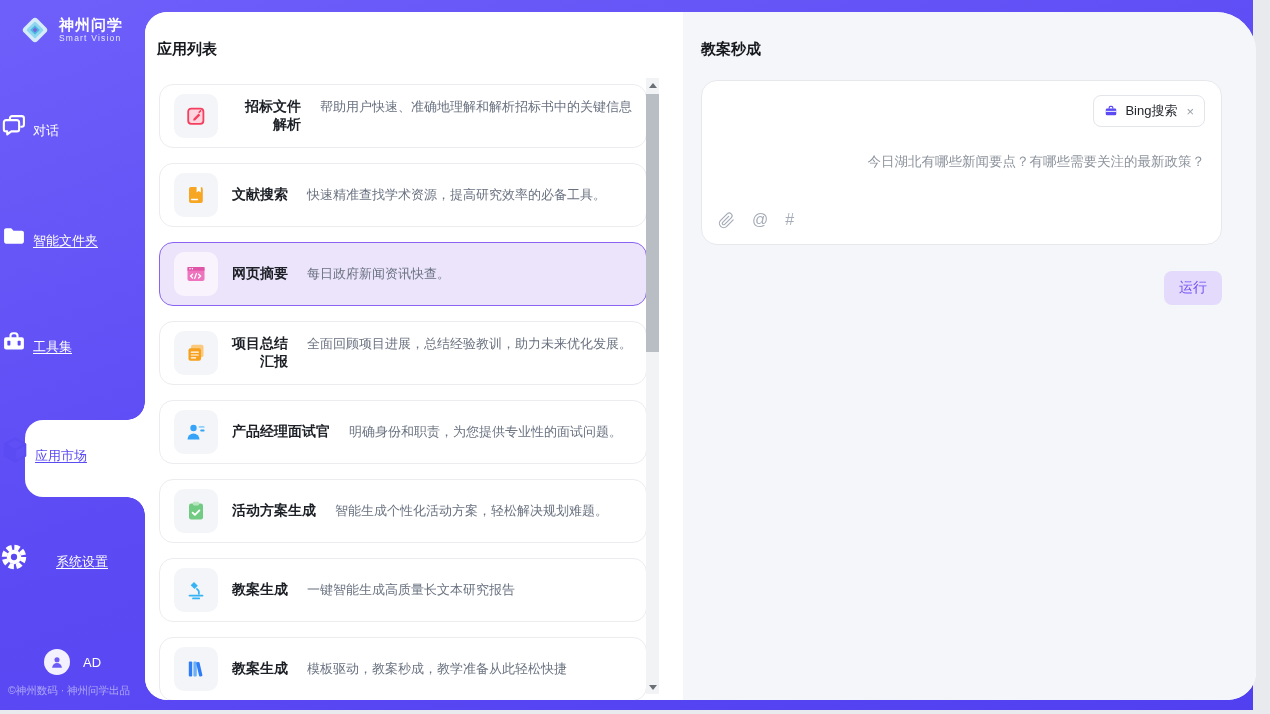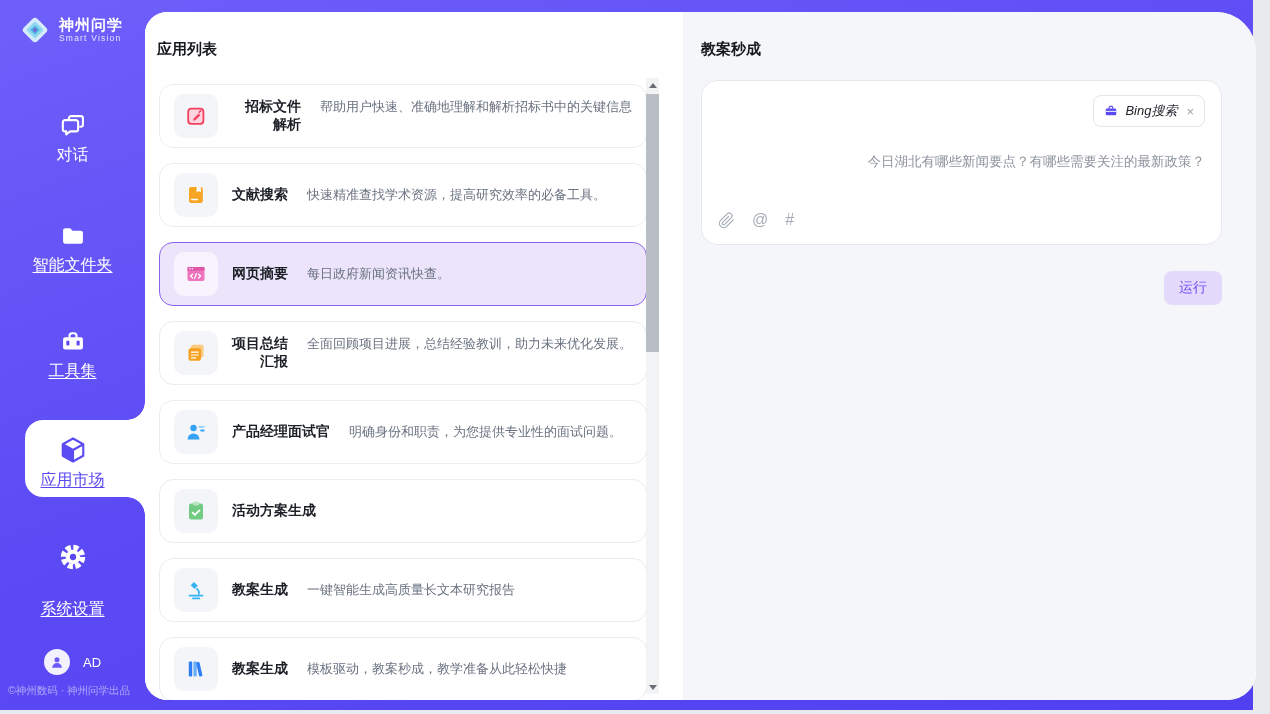--- a/index.html
+++ b/index.html
@@ -10,22 +10,22 @@
   .frame { position:absolute; left:0; top:0; right:17px; height:710px;
            background:linear-gradient(160deg,#6f5ffa 0%,#5c4bf4 48%,#5140f0 100%); }
 
   
   .sidebar { position:absolute; left:0; top:0; width:145px; height:710px; }
   .logo { position:absolute; top:13px; left:18px; display:flex; align-items:center; gap:7px; }
   .logo-text { display:flex; flex-direction:column; line-height:1.15; }
   .logo-name { font-size:15px; font-weight:bold; color:#fff; letter-spacing:1px; }
   .logo-sub  { font-size:8.5px; color:#e6e7ff; letter-spacing:1.2px; }
 
-  .nav-item { position:absolute; left:0; width:145px; display:flex; flex-direction:column;
-              align-items:center; gap:5px; color:#fff; font-size:16px; cursor:pointer; }
+  .nav-item { position:absolute; left:0; width:145px; display:flex; flex-direction:row;
+              align-items:flex-end; gap:5px; color:#fff; font-size:13px; cursor:pointer; }
   .nav-label.u { text-decoration:underline; text-underline-offset:2px; }
 
   .active-tab  { position:absolute; left:25px; top:420px; width:120px; height:77px;
                  background:#fff; border-radius:18px 0 0 18px; }
   .curve-top    { position:absolute; right:0; top:402px; width:18px; height:18px;
                   background:radial-gradient(circle at 0 0, rgba(0,0,0,0) 17.5px, #fff 18px); }
   .curve-bottom { position:absolute; right:0; top:497px; width:18px; height:18px;
                   background:radial-gradient(circle at 0 100%, rgba(0,0,0,0) 17.5px, #fff 18px); }
   .nav-item.active { top:435px; color:#5b4bf2; }
   .nav-item.active .nav-label { text-decoration:underline; text-underline-offset:2px; }
@@ -65,21 +65,21 @@
   .tri-down { width:0; height:0; border-left:4px solid transparent; border-right:4px solid transparent;
               border-top:5px solid #6b6f76; }
   .scroll-thumb { position:absolute; left:0; top:16px; width:13px; height:258px; background:#b9bdc4; cursor:pointer; }
 
   .detail-panel { flex:1; background:#f5f6f9; position:relative; }
   .detail-panel .panel-title { left:18px; }
   .input-card { position:absolute; left:18px; top:68px; width:521px; height:165px;
                 background:#fff; border:1px solid #e7e8ec; border-radius:16px; padding:14px 16px; }
   .chip { display:inline-flex; align-items:center; gap:7px; border:1px solid #e3e5ea;
           border-radius:8px; padding:6px 10px; background:#fff; cursor:pointer; }
-  .chip-label { font-size:13px; color:#23262c;font-style:italic; }
+  .chip-label { font-size:13px; color:#23262c; }
   .chip-close { color:#9aa0a8; font-size:13px; margin-left:2px; cursor:pointer; line-height:1; }
   .question { margin-top:26px; font-size:13.5px; color:#8d939d; cursor:text; }
   .tools { position:absolute; left:16px; bottom:15px; display:flex; gap:17px; align-items:center; }
   .tool-glyph { font-size:16px; color:#a6adb8; cursor:pointer; }
   .run-btn { position:absolute; top:259px; right:34px; background:#e4dafc; color:#7450f6;
              font-size:14px; padding:8px 15px; border-radius:8px; cursor:pointer; }
 </style>
 </head>
 <body>
 
@@ -245,20 +245,21 @@
         <div class="card">
           <span class="tile">
             <svg width="24" height="24" viewBox="0 0 24 24">
               <rect x="5" y="4.5" width="14" height="16" rx="2.2" fill="#72cb82"></rect>
               <rect x="8.8" y="2.8" width="6.4" height="3.6" rx="1.4" fill="#b9e6c0"></rect>
               <path d="M8.6 13.6l2.3 2.3 4.5-4.5" stroke="#fff" stroke-width="1.8" fill="none" stroke-linecap="round" stroke-linejoin="round"></path>
             </svg>
           </span>
           <span class="card-text">
             <span class="card-name">活动方案生成</span>
+            <span class="card-desc">智能生成个性化活动方案，轻松解决规划难题。</span>
           </span>
         </div>
 
         <div class="card">
           <span class="tile">
             <svg width="24" height="24" viewBox="0 0 24 24">
               <path d="M10 4l3.8 3.8-3.3 3.3-3.8-3.8z" fill="#36b3f4"></path>
               <path d="M12.3 10.4a5.2 5.2 0 0 1 2.3 6.2" stroke="#36b3f4" stroke-width="1.7" fill="none"></path>
               <path d="M5.5 17.6h13M9 20.4h6.2" stroke="#36b3f4" stroke-width="1.8" stroke-linecap="round"></path>
             </svg>

